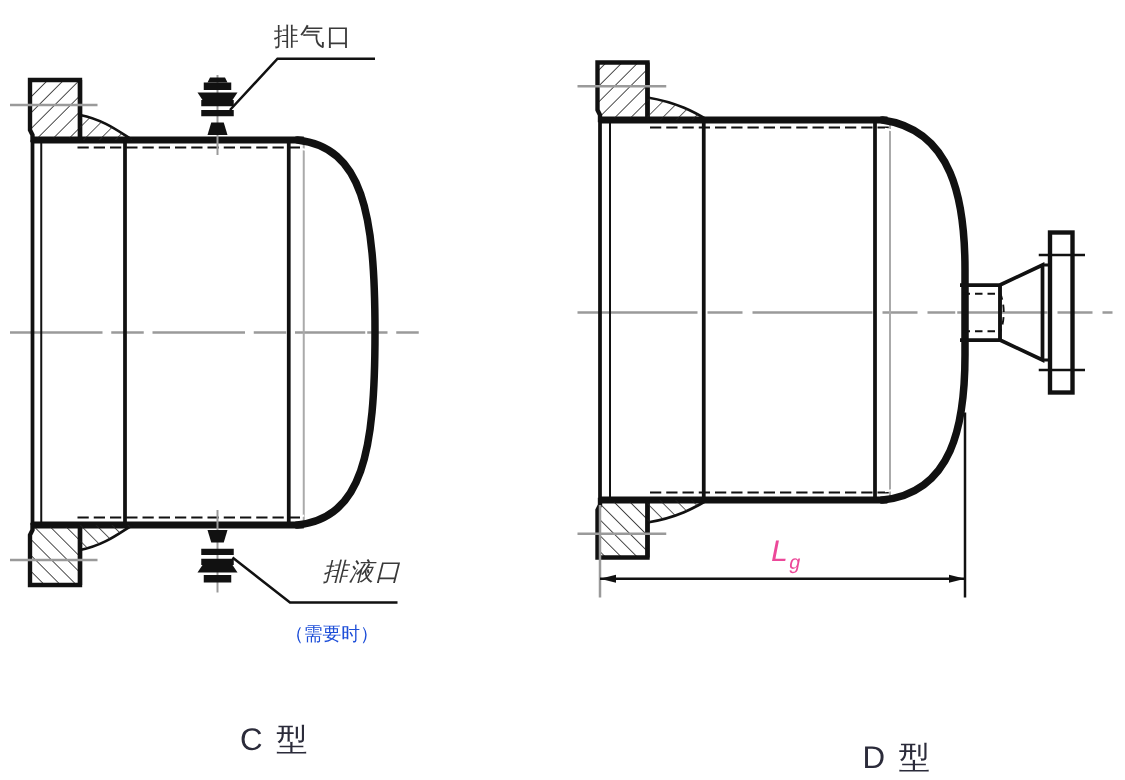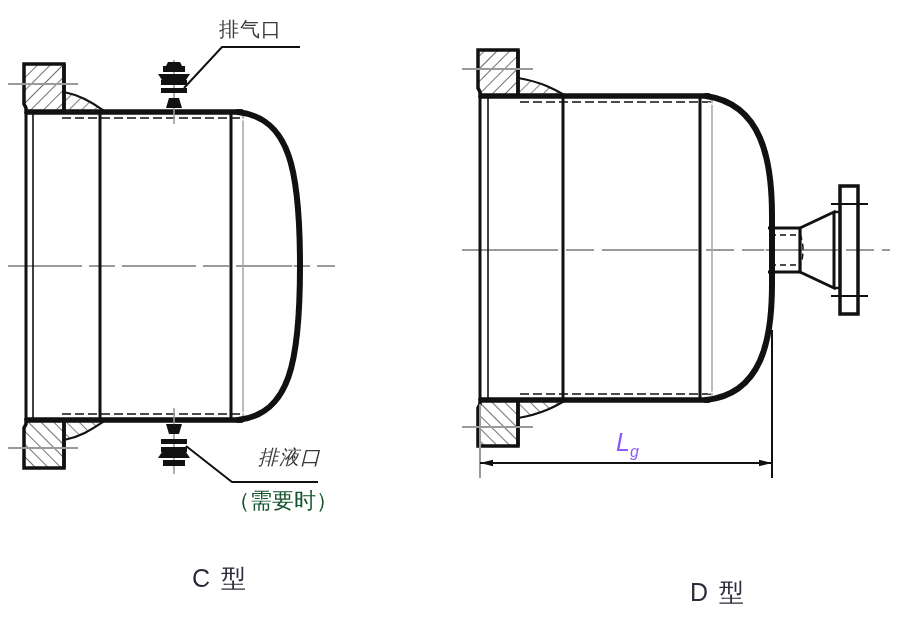--- a/index.html
+++ b/index.html
@@ -9,40 +9,42 @@
     position:relative;overflow:hidden;
   }
   #stage{position:absolute;left:0;top:0;width:872px;height:624px;}
   svg{display:block;}
   .cap{
     position:absolute;
     font-size:25px;
     color:#2b2b3a;
     letter-spacing:2px;
     white-space:nowrap;
+    margin-top:13px;
   }
   .lbl{
     position:absolute;
     font-size:20px;
     color:#3a3a3a;
     white-space:nowrap;
     letter-spacing:1px;
   }
   .sublbl{
     position:absolute;
-    font-size:22px;
-    color:#14532d;
-    white-space:nowrap;
+    font-size:15px;
+    color:#1d4ed8;
+    white-space:nowrap;
+    margin-top:12px;
   }
   .dimtxt{
     position:absolute;
     font-size:25px;
     font-style:italic;
-    font-family:Liberation Sans, sans-serif;
-    color:#8b5cf6;
+    font-family:Liberation Mono, monospace;
+    color:#ec4899;
     white-space:nowrap;
     text-align:center;
   }
   .dimtxt sub{font-size:16px;font-style:italic;}
 </style>
 </head>
 <body>
 
 <div id="stage">
 

